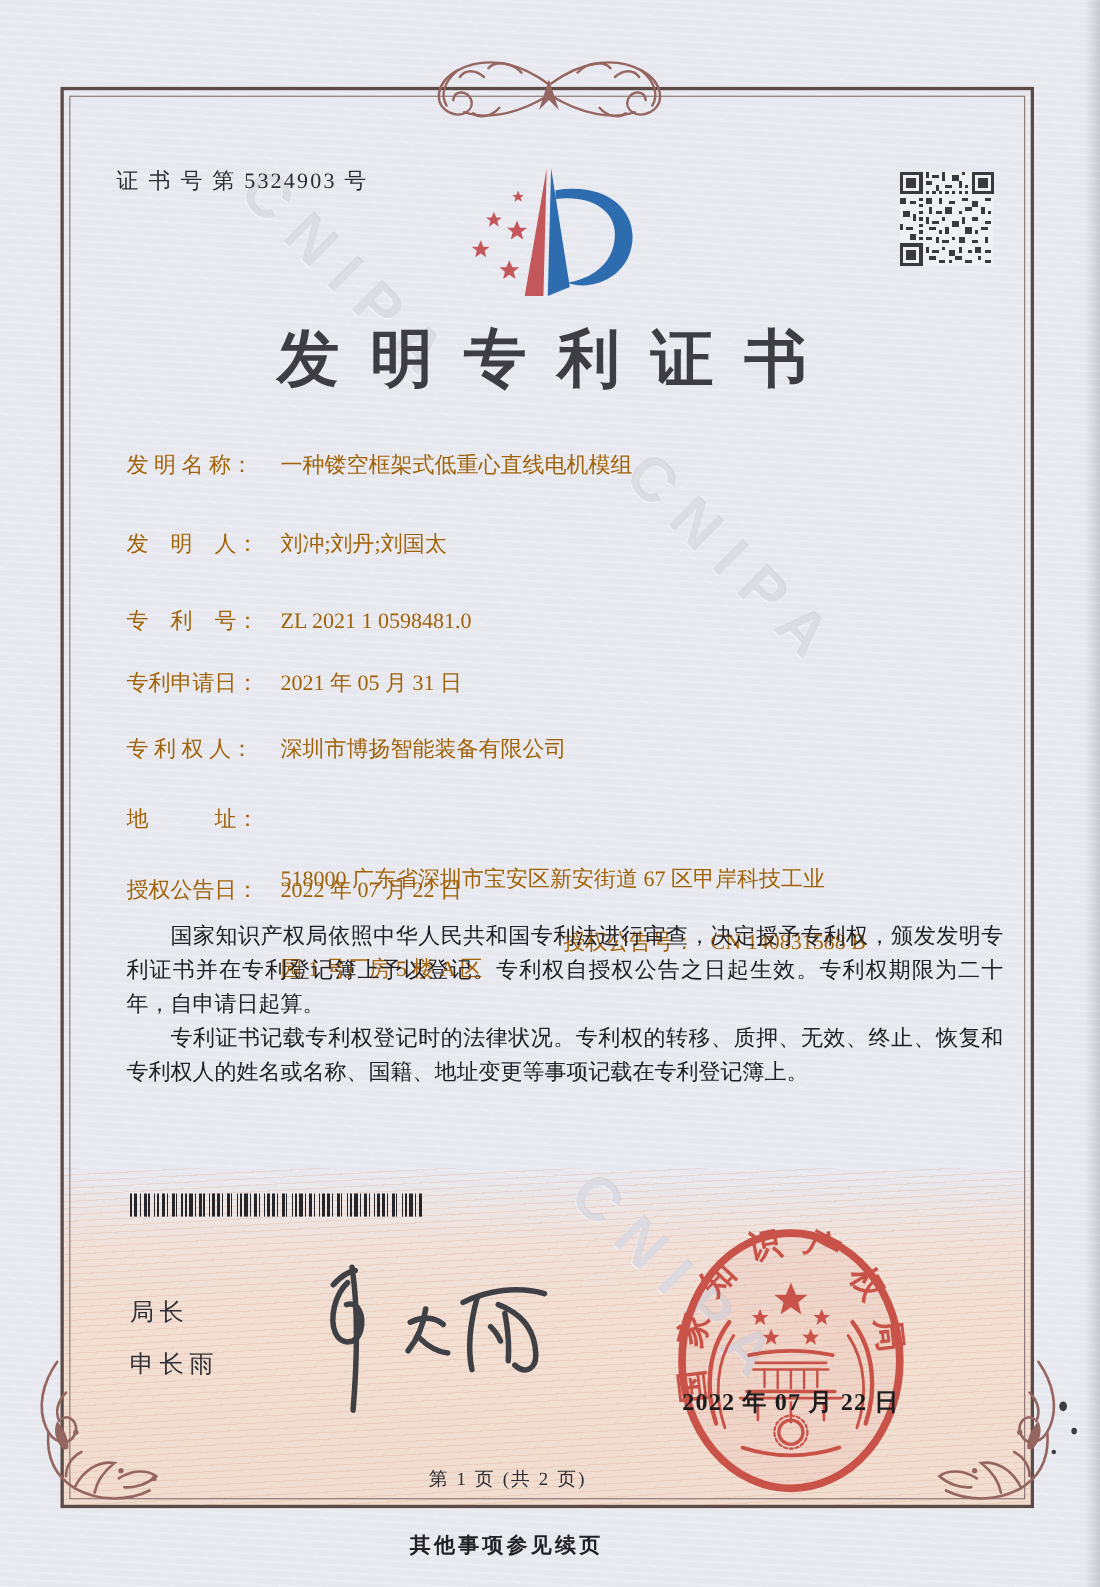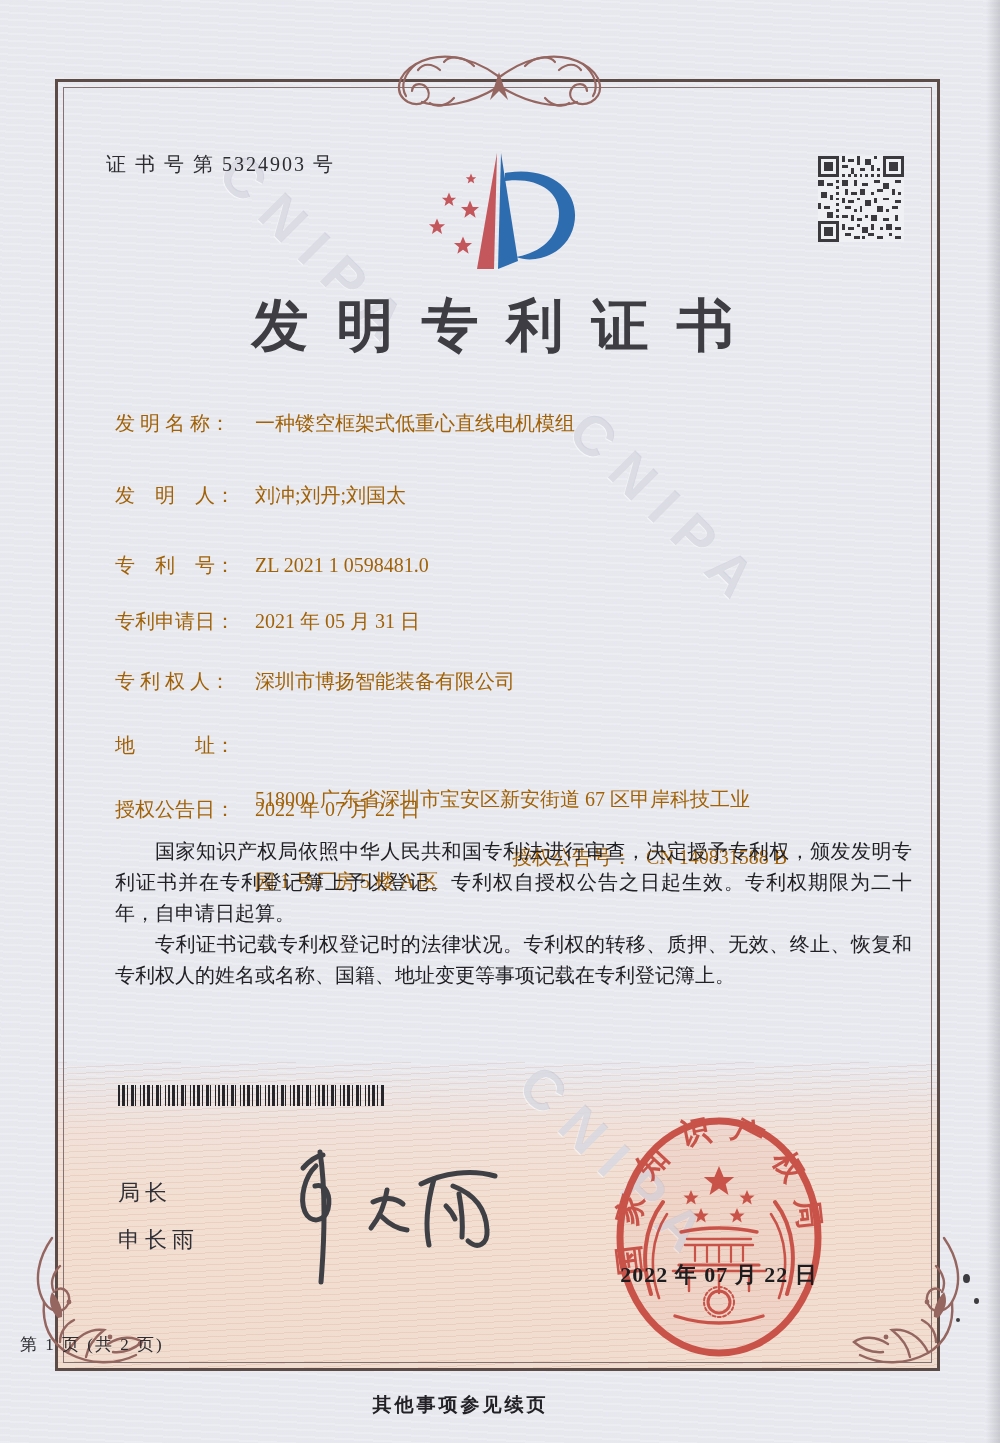--- a/index.html
+++ b/index.html
@@ -70,21 +70,21 @@
       #26262a 22px 23px,transparent 23px 25px);
   }
   .commissioner{position:absolute;left:118px;font-family:Liberation Serif, serif;
     font-size:22px;letter-spacing:5px;color:#303036;}
   .sig{position:absolute;left:283px;top:1146px;}
   .seal{position:absolute;left:613px;top:1114px;width:212px;height:246px;opacity:.93;}
   .seal-date{
     position:absolute;left:613px;top:1260px;width:212px;text-align:center;
     font-size:22px;font-weight:700;color:#1d1d20;letter-spacing:1px;white-space:nowrap;
   }
-  .page-num{position:absolute;left:57px;top:1333px;width:883px;text-align:left;
+  .page-num{position:absolute;left:57px;top:1333px;width:883px;text-align:center;
     font-size:17px;letter-spacing:2px;color:#2b2b30;transform:translateX(-37px);}
   .cont-note{position:absolute;left:57px;top:1392px;width:883px;text-align:center;
     font-size:19px;font-weight:600;letter-spacing:3px;color:#222226;transform:translateX(-38px);}
   .speck{position:absolute;border-radius:50%;background:#3c3c40;}
   .edge-shade{position:absolute;right:0;top:0;width:14px;height:100%;
     background:linear-gradient(90deg,rgba(120,120,128,0) 0,rgba(120,120,128,.28) 100%);}
 </style>
 </head>
 <body>
 

